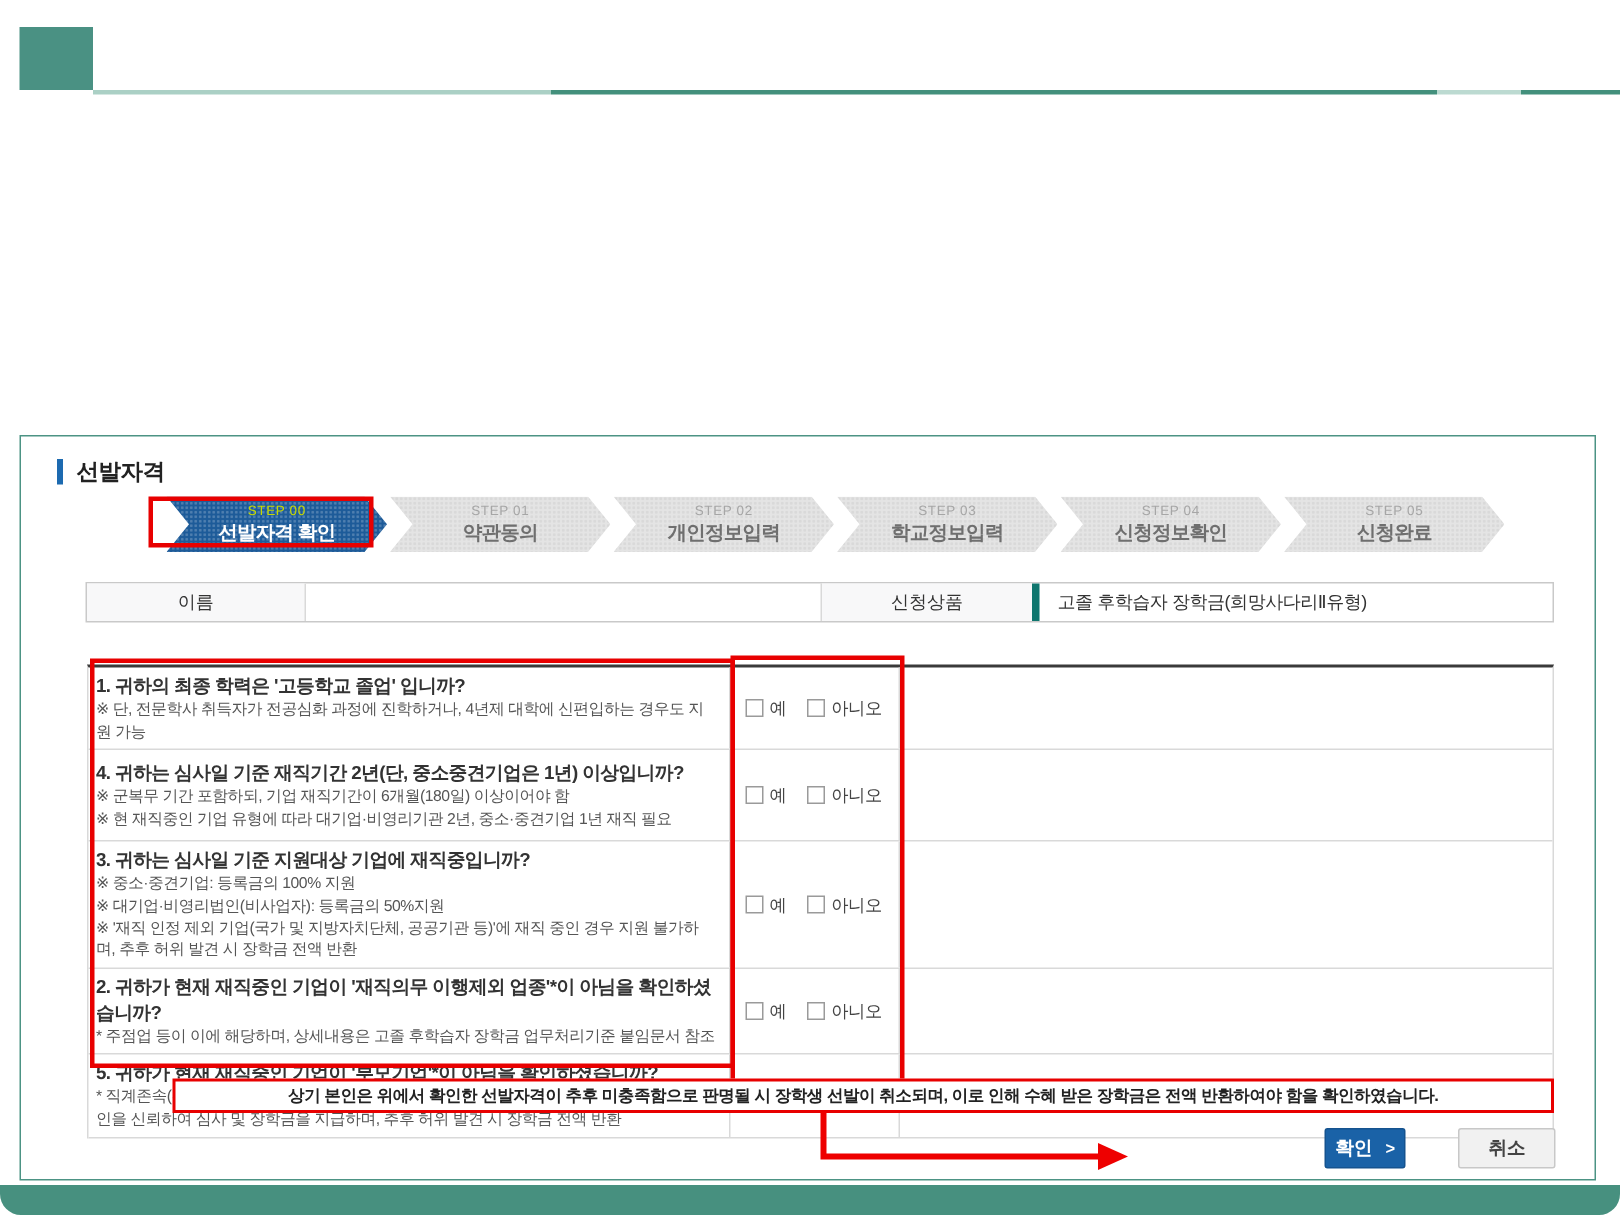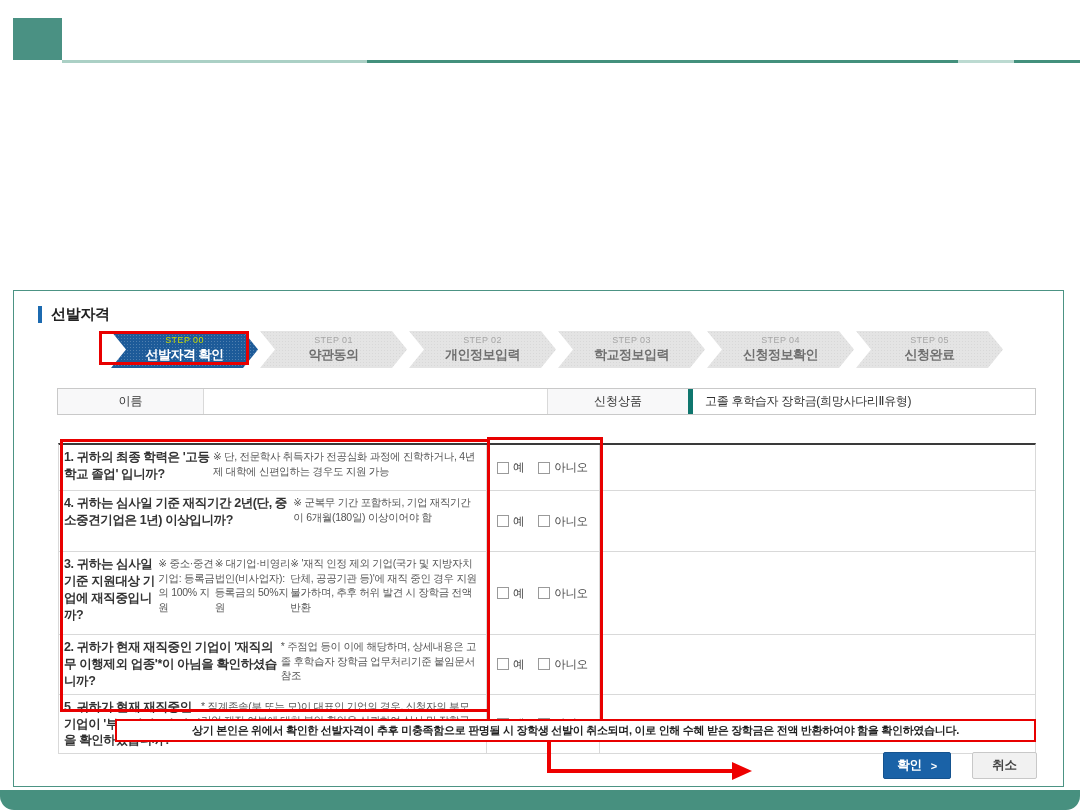--- a/index.html
+++ b/index.html
@@ -50,40 +50,40 @@
   
   .q-table{position:absolute;left:44px;top:152px;width:978px;box-sizing:border-box;
     border-top:2px solid #3a3a3a;border-left:1px solid #d9d9d9;border-right:1px solid #d9d9d9;}
   .q-row{display:flex;border-bottom:1px solid #d9d9d9;align-items:stretch;}
   .q-row:nth-child(1){min-height:45px;}
   .q-row:nth-child(2){min-height:60px;}
   .q-row:nth-child(3){min-height:82px;}
   .q-row:nth-child(4){min-height:36px;}
   .q-row:nth-child(5){min-height:42px;}
   .q-cell{width:428px;box-sizing:border-box;border-right:1px solid #d9d9d9;
-    padding:4px 8px 4px 5px;display:flex;flex-direction:row;justify-content:center;}
+    padding:4px 8px 4px 5px;display:flex;flex-direction:column;justify-content:center;}
   .q-title{font-size:12.5px;font-weight:bold;color:#333;line-height:1.35;letter-spacing:-.4px;}
   .q-note{font-size:10.5px;color:#555;line-height:1.4;letter-spacing:-.3px;}
   .a-cell{width:113px;box-sizing:border-box;border-right:1px solid #d9d9d9;
     display:flex;align-items:center;padding-left:10px;gap:14px;}
   .opt{display:flex;align-items:center;gap:4px;font-size:11.5px;color:#444;cursor:pointer;letter-spacing:-.3px;}
   .cb{width:12px;height:12px;border:1px solid #9a9a9a;background:#fff;display:inline-block;box-sizing:border-box;}
   .f-cell{flex:1;}
 
   
   .statement{position:absolute;left:101px;top:428px;width:921px;height:23px;border:2px solid #e80000;
     box-sizing:border-box;display:flex;align-items:center;justify-content:center;
     font-size:11px;font-weight:bold;color:#222;white-space:nowrap;letter-spacing:-.3px;z-index:6;background:#fff;}
 
   .arrow-svg{position:absolute;left:520px;top:450px;z-index:6;}
 
   
   .btn{position:absolute;top:461px;height:27px;border-radius:2px;font-size:12.5px;font-weight:bold;
     font-family:inherit;display:flex;align-items:center;justify-content:center;cursor:pointer;letter-spacing:-.3px;}
-  .btn-confirm{left:869px;width:68px;background:#1a62a7;color:#fff;border:1px solid #15538f;gap:9px;}
+  .btn-confirm{left:869px;width:54px;background:#1a62a7;color:#fff;border:1px solid #15538f;gap:9px;}
   .btn-confirm .chev{font-size:11px;font-weight:bold;}
   .btn-cancel{left:958px;width:65px;background:#f1f1f1;color:#444;border:1px solid #c8c8c8;}
 
   .footer-bar{position:absolute;left:0;top:790px;width:1080px;height:20px;background:#47907f;}
 </style>
 </head>
 <body>
 
 <div class="page">
 
@@ -147,20 +147,21 @@
         <span class="cb"></span>
         <span>아니오</span>
       </label>
     </div>
     <div class="f-cell"></div>
   </div>
         <div class="q-row">
     <div class="q-cell">
       <div class="q-title">4. 귀하는 심사일 기준 재직기간 2년(단, 중소중견기업은 1년) 이상입니까?</div>
     <div class="q-note">※ 군복무 기간 포함하되, 기업 재직기간이 6개월(180일) 이상이어야 함</div>
+            <div class="q-note">※ 현 재직중인 기업 유형에 따라 대기업·비영리기관 2년, 중소·중견기업 1년 재직 필요</div>
           </div>
     <div class="a-cell">
       <label class="opt">
         <span class="cb"></span>
         <span>예</span>
       </label>
       <label class="opt">
         <span class="cb"></span>
         <span>아니오</span>
       </label>

